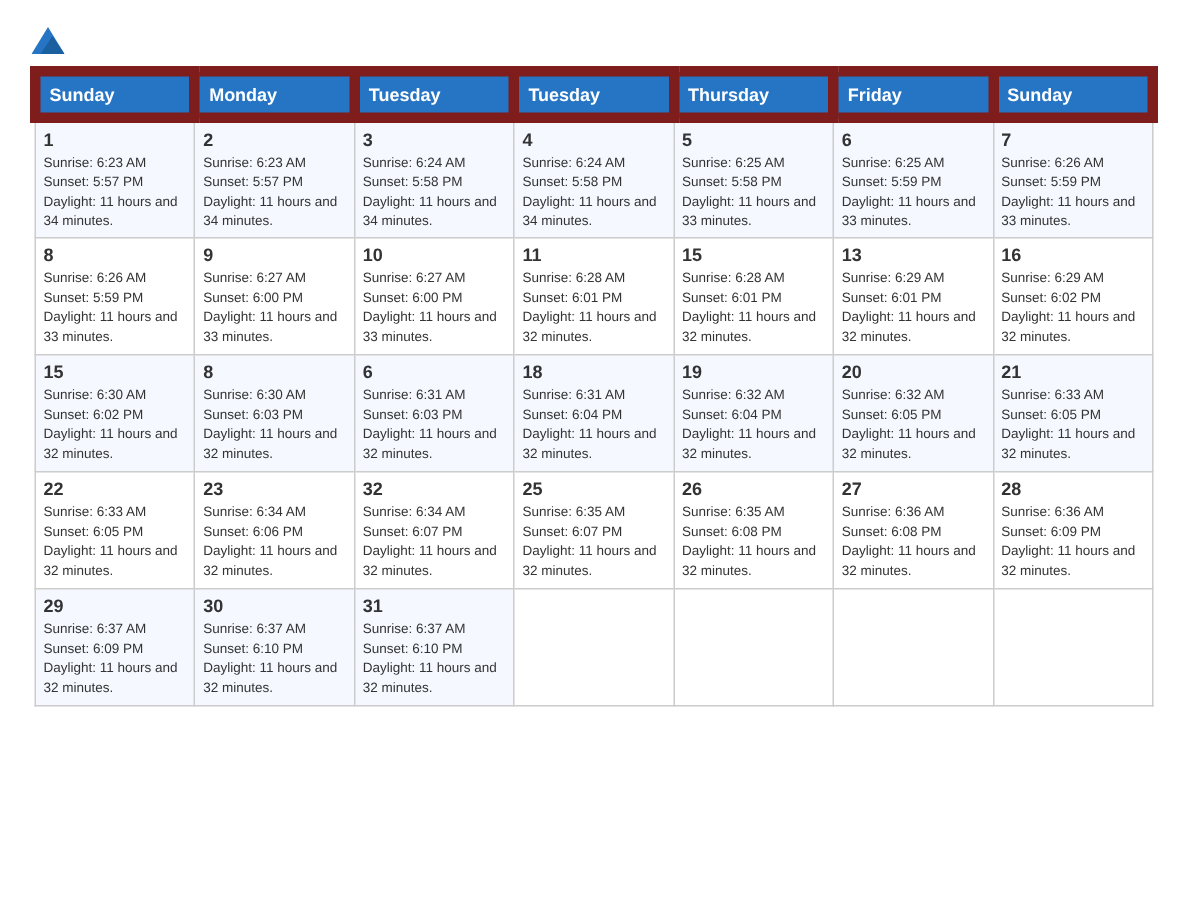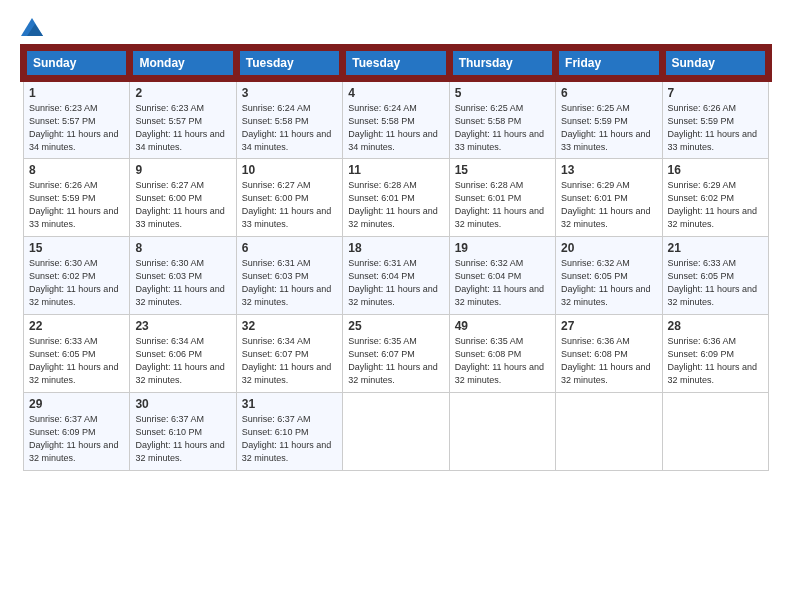--- a/index.html
+++ b/index.html
@@ -155,21 +155,21 @@
           <td><span class="day-num">18</span><span class="day-info">Sunrise: 6:31 AM<br>Sunset: 6:04 PM<br>Daylight: 11 hours and 32 minutes.</span></td>
           <td><span class="day-num">19</span><span class="day-info">Sunrise: 6:32 AM<br>Sunset: 6:04 PM<br>Daylight: 11 hours and 32 minutes.</span></td>
           <td><span class="day-num">20</span><span class="day-info">Sunrise: 6:32 AM<br>Sunset: 6:05 PM<br>Daylight: 11 hours and 32 minutes.</span></td>
           <td><span class="day-num">21</span><span class="day-info">Sunrise: 6:33 AM<br>Sunset: 6:05 PM<br>Daylight: 11 hours and 32 minutes.</span></td>
         </tr>
         <tr>
           <td><span class="day-num">22</span><span class="day-info">Sunrise: 6:33 AM<br>Sunset: 6:05 PM<br>Daylight: 11 hours and 32 minutes.</span></td>
           <td><span class="day-num">23</span><span class="day-info">Sunrise: 6:34 AM<br>Sunset: 6:06 PM<br>Daylight: 11 hours and 32 minutes.</span></td>
           <td><span class="day-num">32</span><span class="day-info">Sunrise: 6:34 AM<br>Sunset: 6:07 PM<br>Daylight: 11 hours and 32 minutes.</span></td>
           <td><span class="day-num">25</span><span class="day-info">Sunrise: 6:35 AM<br>Sunset: 6:07 PM<br>Daylight: 11 hours and 32 minutes.</span></td>
-          <td><span class="day-num">49</span><span class="day-info">Sunrise: 6:35 AM<br>Sunset: 6:08 PM<br>Daylight: 11 hours and 32 minutes.</span></td>
+          <td><span class="day-num">26</span><span class="day-info">Sunrise: 6:35 AM<br>Sunset: 6:08 PM<br>Daylight: 11 hours and 32 minutes.</span></td>
           <td><span class="day-num">27</span><span class="day-info">Sunrise: 6:36 AM<br>Sunset: 6:08 PM<br>Daylight: 11 hours and 32 minutes.</span></td>
           <td><span class="day-num">28</span><span class="day-info">Sunrise: 6:36 AM<br>Sunset: 6:09 PM<br>Daylight: 11 hours and 32 minutes.</span></td>
         </tr>
         <tr>
           <td><span class="day-num">29</span><span class="day-info">Sunrise: 6:37 AM<br>Sunset: 6:09 PM<br>Daylight: 11 hours and 32 minutes.</span></td>
           <td><span class="day-num">30</span><span class="day-info">Sunrise: 6:37 AM<br>Sunset: 6:10 PM<br>Daylight: 11 hours and 32 minutes.</span></td>
           <td><span class="day-num">31</span><span class="day-info">Sunrise: 6:37 AM<br>Sunset: 6:10 PM<br>Daylight: 11 hours and 32 minutes.</span></td>
           <td class="empty"></td>
           <td class="empty"></td>
           <td class="empty"></td>

